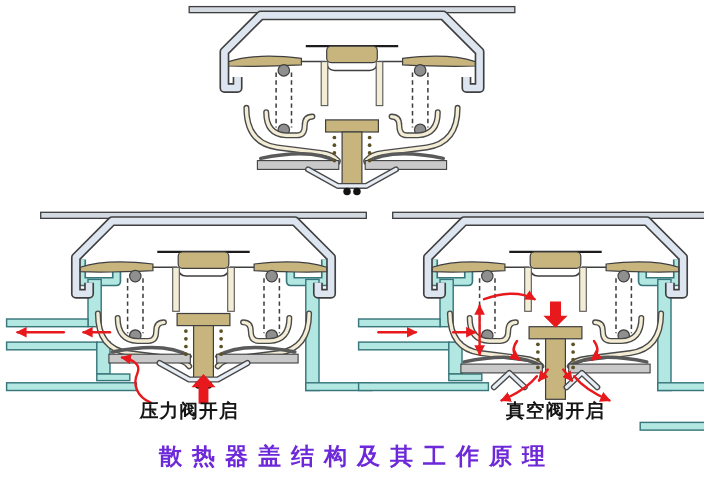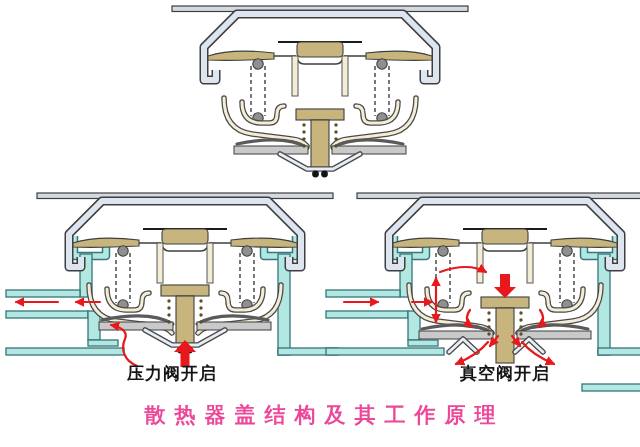--- a/index.html
+++ b/index.html
@@ -26,21 +26,21 @@
   .thick-line {stroke:#1c1c1c;stroke-width:2;fill:none;}
   .swoosh     {stroke:#5a5a5a;stroke-width:3.2;fill:none;stroke-linecap:round;}
   .rline      {stroke:var(--red_arrow);stroke-width:2.2;fill:none;stroke-linecap:round;}
   .rfill      {fill:var(--red_arrow);}
   .dotc       {fill:var(--spring_dot);}
   .blackdot   {fill:var(--black);}
 
   .caption{position:absolute;width:150px;text-align:center;font-size:17px;font-weight:bold;
            color:#151515;letter-spacing:1px;}
   .main-title{position:absolute;left:0;top:401px;width:640px;text-align:center;font-size:21px;
-              font-weight:bold;color:#ec4899;letter-spacing:9px;padding-left:9px;box-sizing:border-box;}
+              font-weight:bold;color:#6d28d9;letter-spacing:9px;padding-left:9px;box-sizing:border-box;}
 </style>
 </head>
 <body>
 
 <div class="canvas">
 
 <svg width="640" height="447" viewBox="0 0 640 447">
   <defs>
     <marker id="ah" viewBox="0 0 10 10" refX="8.5" refY="5" markerWidth="4.4" markerHeight="4.4" orient="auto-start-reverse">
       <path d="M0,0 L10,5 L0,10 z" class="rfill"></path>

